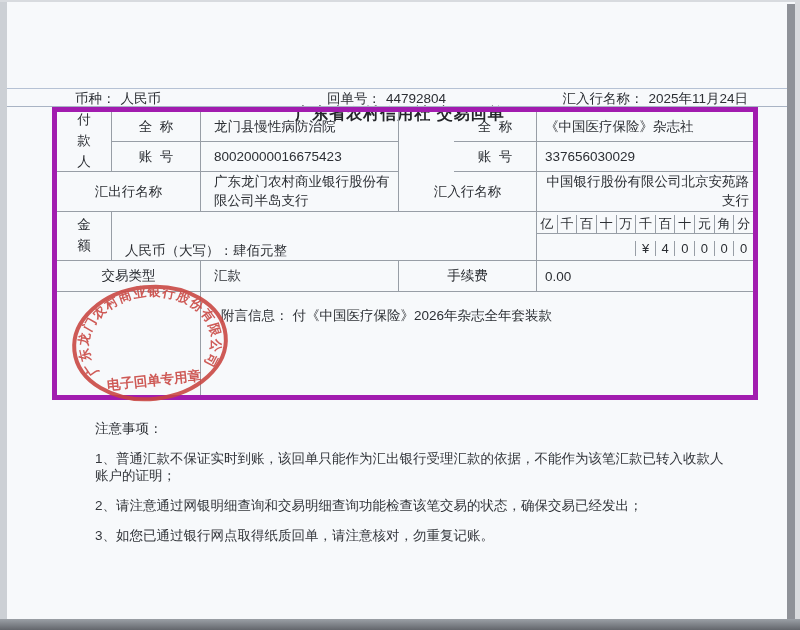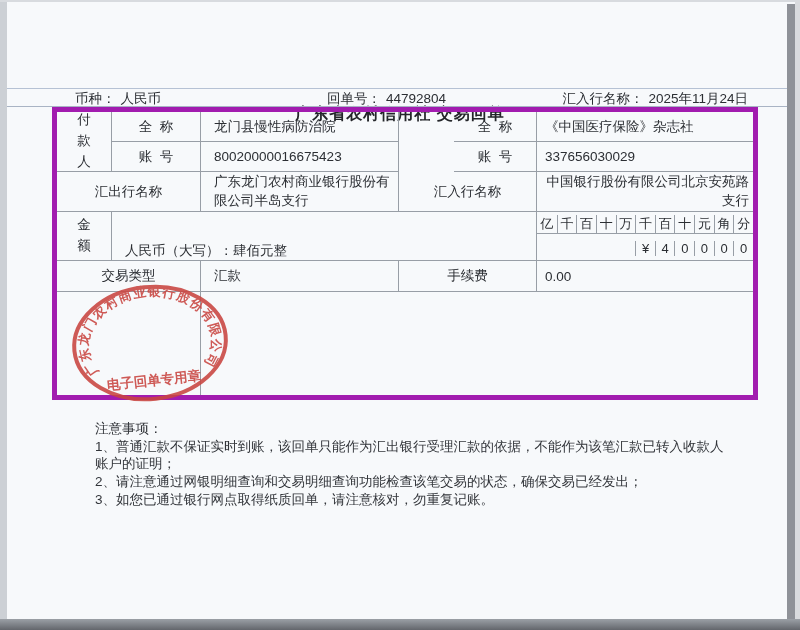--- a/index.html
+++ b/index.html
@@ -88,21 +88,21 @@
                     align-items:flex-start; padding:15px 0 0 20px; }
   .c-memo .lbl { margin-right:4px; }
 
   
   .stamp { position:absolute; left:64px; top:281px; width:172px; height:124px;
            pointer-events:none; opacity:.88; }
 
   
   .notes { position:absolute; left:95px; top:420px; width:630px;
            font-size:13.5px; line-height:17px; color:#32353a; }
-  .notes .item { margin-top:1px; }
+  .notes .item { margin-top:13px; }
 </style>
 </head>
 <body>
 
 <div class="page">
 
   <div class="title">广东省农村信用社 交易回单</div>
 
   <div class="meta-row">
     <span class="grp g-currency">
@@ -178,20 +178,24 @@
       <span class="dcell">0</span>
       <span class="dcell">0</span>
     </div>
 
     <div class="cell center c-txtype-l">交易类型</div>
     <div class="cell padL c-txtype-v">汇款</div>
     <div class="cell center c-fee-l">手续费</div>
     <div class="cell padL8 no-r c-fee-v">0.00</div>
 
     <div class="cell no-b c-stamp"></div>
+    <div class="cell no-r no-b c-memo">
+      <span class="lbl">附言信息：</span>
+        <span>付《中国医疗保险》2026年杂志全年套装款</span>
+    </div>
   </div>
 
   <div class="stamp">
     <svg width="172" height="124" viewBox="0 0 172 124">
       <g transform="rotate(-6 86 62)">
         <ellipse cx="86" cy="62" rx="76" ry="56" fill="none" stroke="#c94540" stroke-width="4"></ellipse>
         <path id="ringPath" d="M 32.3,85.5 A 62,47 0 1 1 139.7,85.5" fill="none"></path>
         <text font-size="13" fill="#c94540" font-weight="bold">
           <textPath href="#ringPath" startOffset="0" textLength="226">广东龙门农村商业银行股份有限公司</textPath>
         </text>

